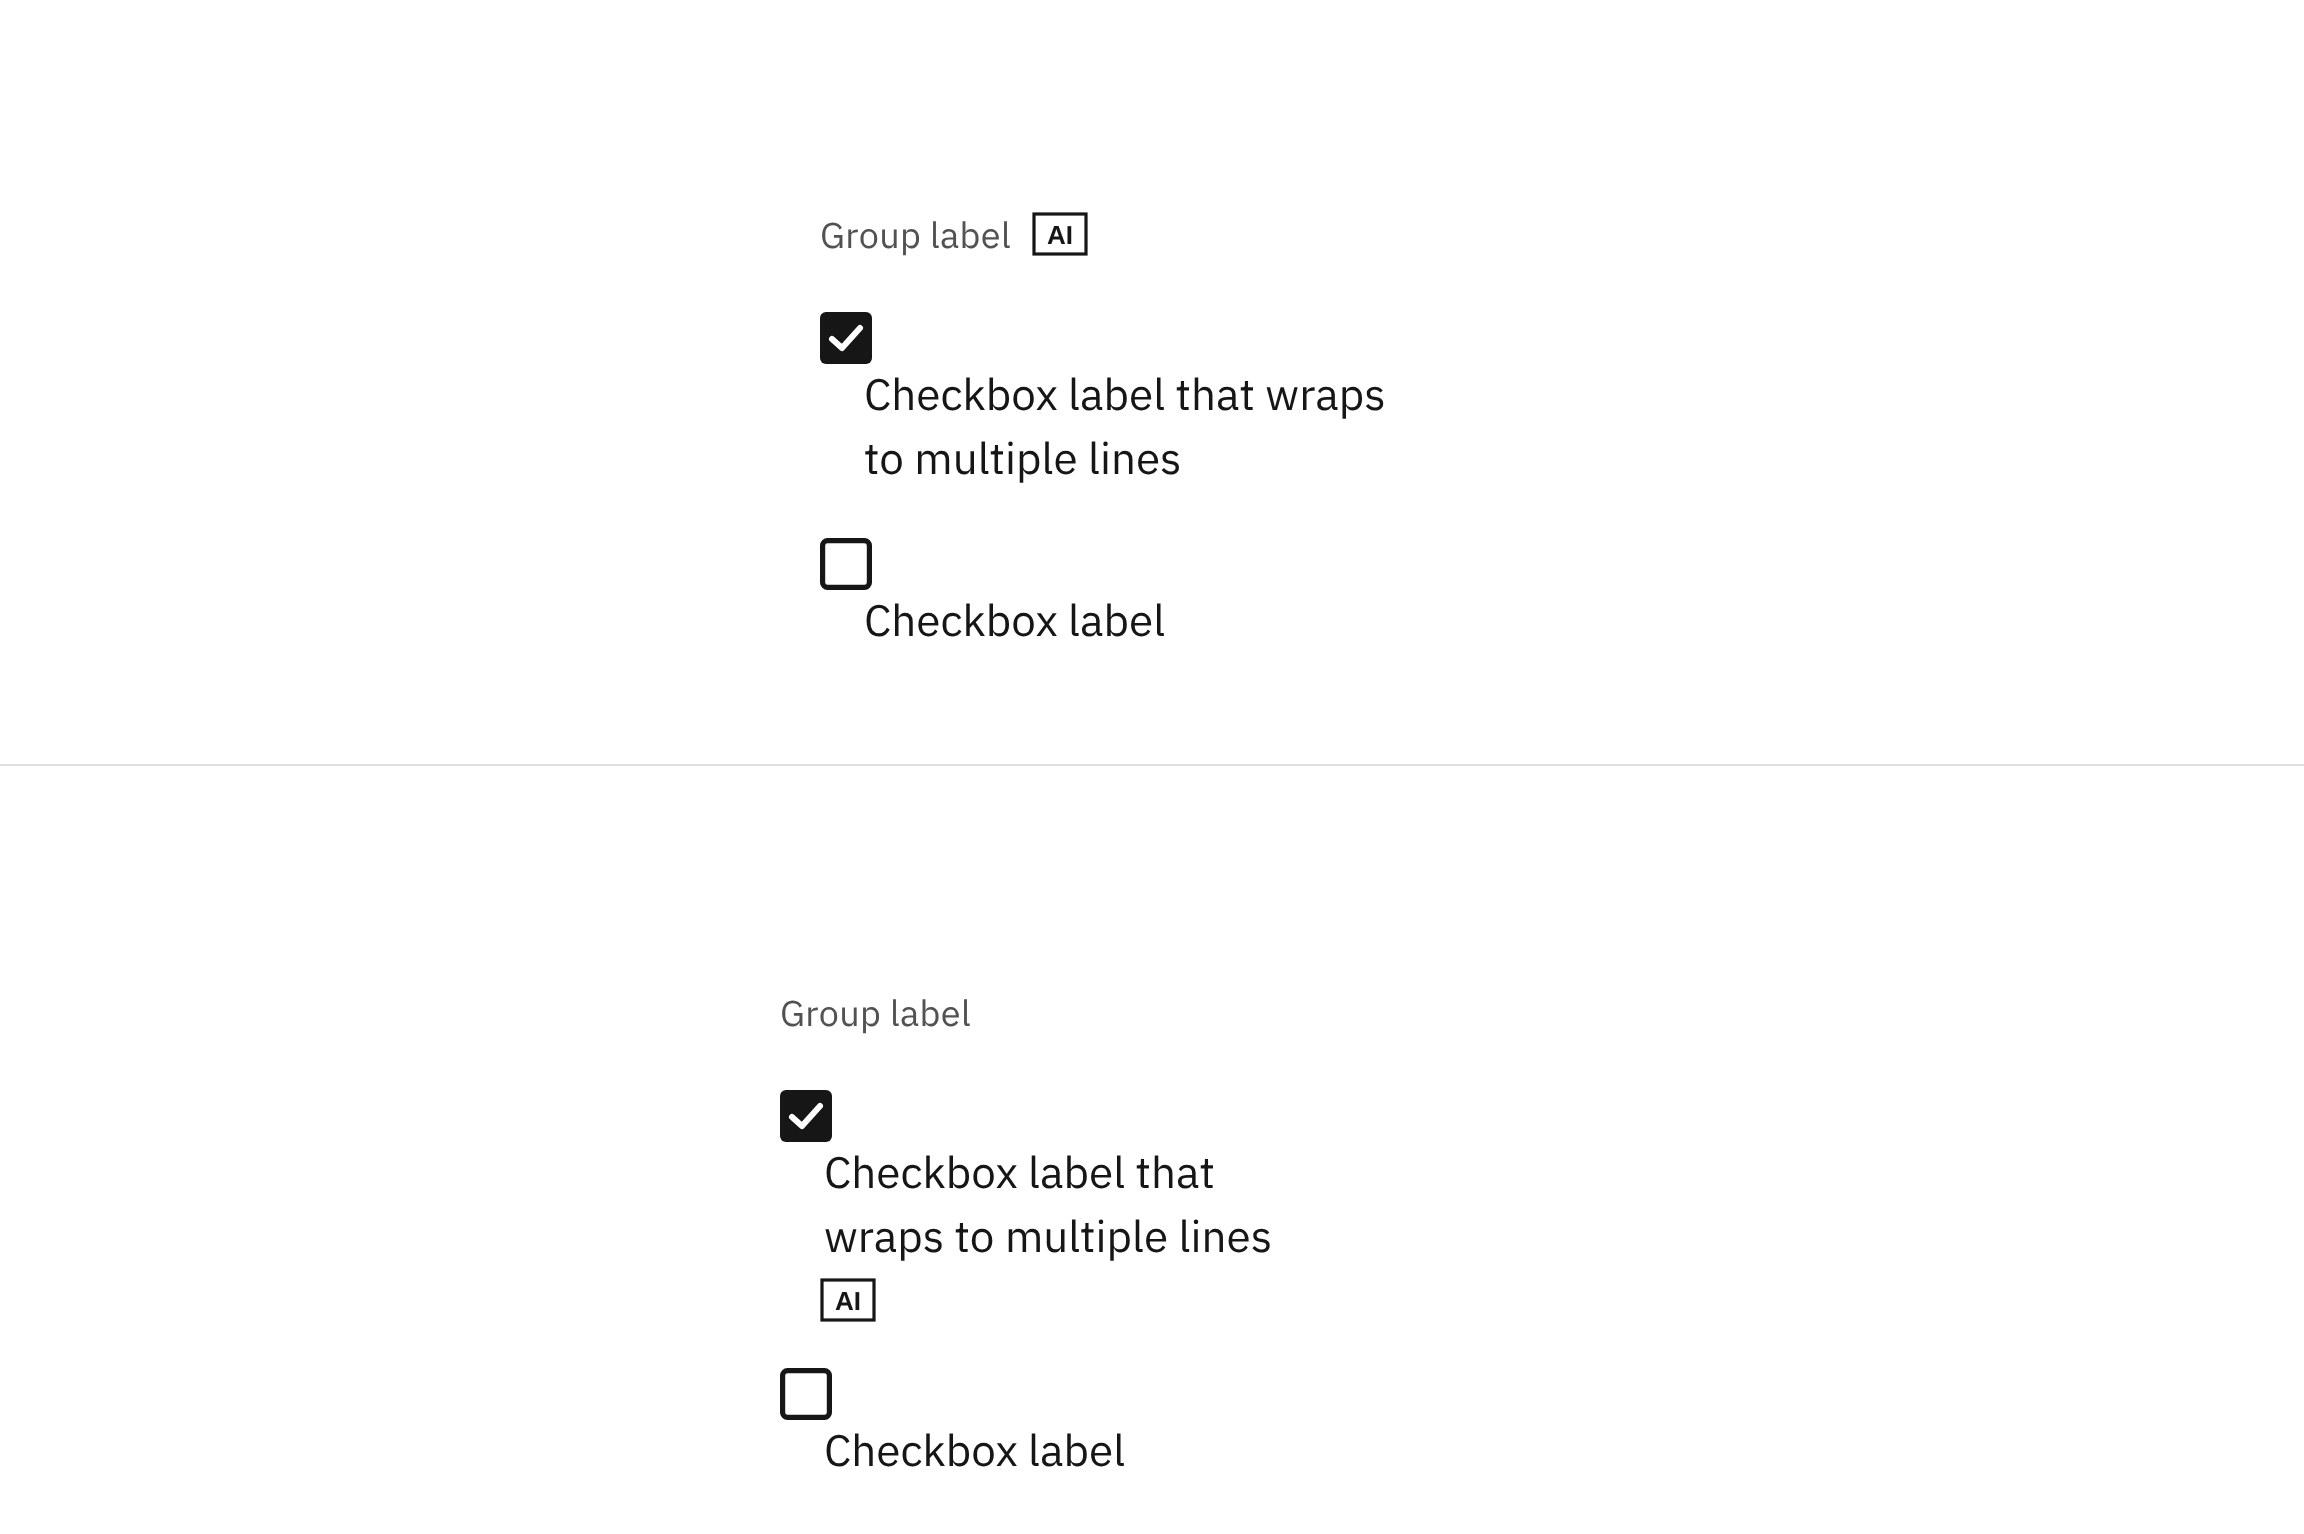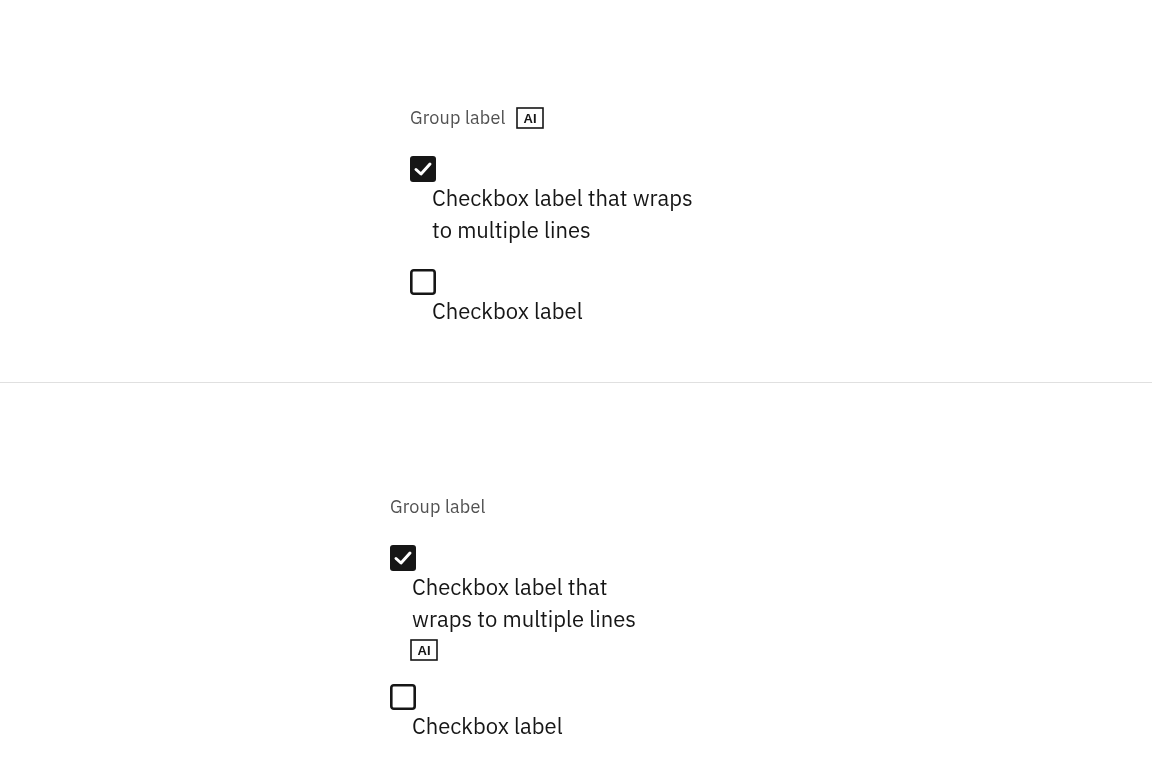--- a/index.html
+++ b/index.html
@@ -23,21 +23,21 @@
   .section-bottom {
     height: 384px;
     padding-top: 112px;
   }
   .fieldset {
     margin-left: 410px;
     width: 360px;
   }
   .group-row {
     display: flex;
-    align-items: center;
+    align-items: flex-start;
     margin-bottom: 24px;
   }
   .group-label {
     font-size: 18px;
     line-height: 1.3;
     color: #525252;
     letter-spacing: 0.16px;
   }
   .ai-badge {
     display: inline-flex;

